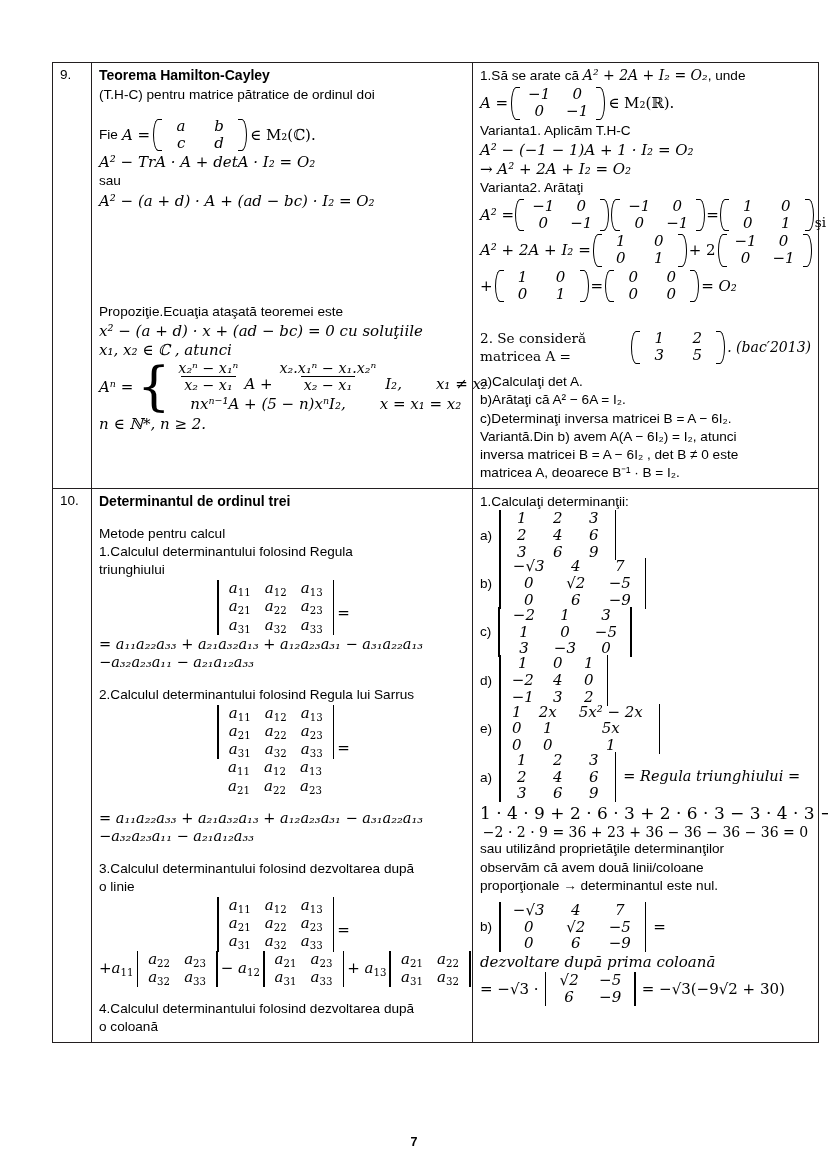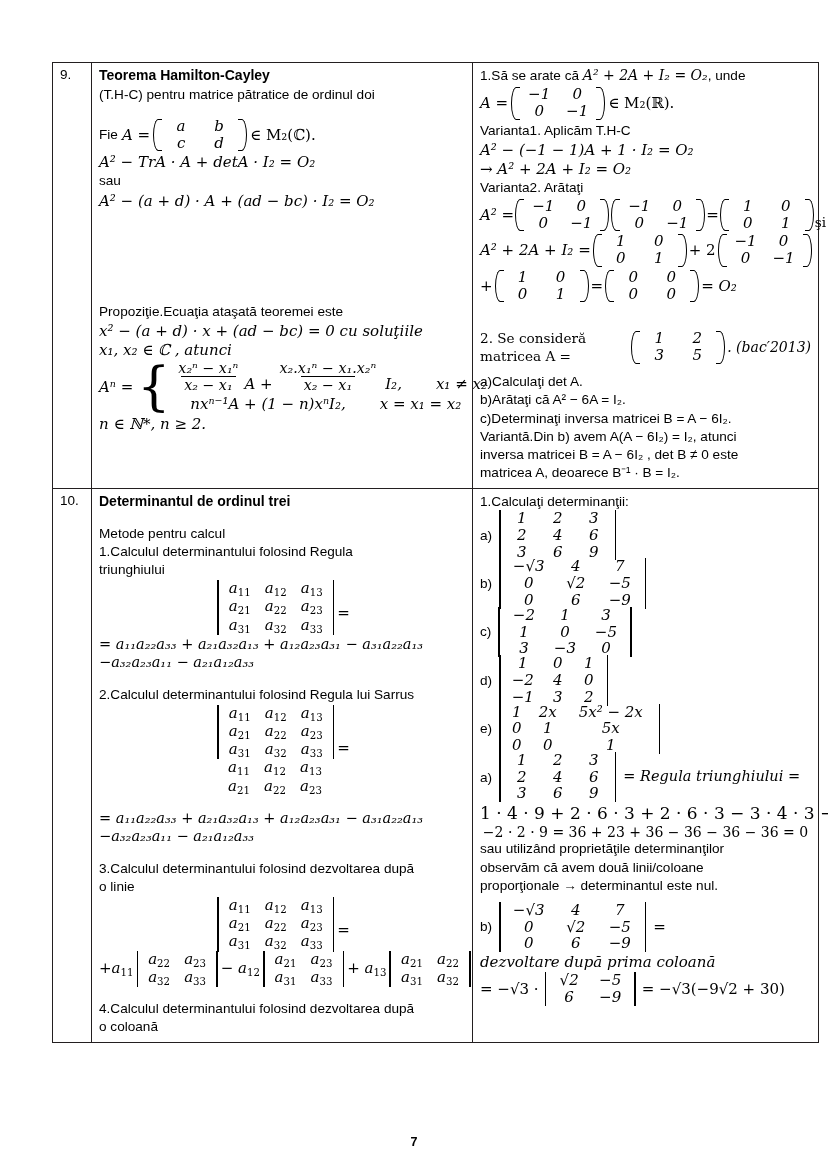--- a/index.html
+++ b/index.html
@@ -170,21 +170,21 @@
                   </span>
                   <span class="it" style="font-size:15px">A +</span>
                   <span class="frac" style="margin-left:4px">
                     <span class="num it">x₂.x₁ⁿ − x₁.x₂ⁿ</span>
                     <span class="den it">x₂ − x₁</span>
                   </span>
                   <span class="it" style="font-size:15px;margin-left:3px">I₂,</span>
                   <span class="it cond" style="font-size:15px">x₁ ≠ x₂</span>
                 </span>
                 <span class="case" style="margin-top:3px;padding-left:18px;">
-                  <span class="it" style="font-size:15px">nxⁿ⁻¹A + (1 − n)xⁿI₂,</span>
+                  <span class="it" style="font-size:15px">nxⁿ⁻¹A + (5 − n)xⁿI₂,</span>
                   <span class="it cond" style="font-size:15px">x = x₁ = x₂</span>
                 </span>
               </span>
             </span>
           </div>
           <div class="m mathrow">n ∈ ℕ*, n ≥ 2.</div>
         </td>
 
         <td class="rightcol">
           <p class="tx">

